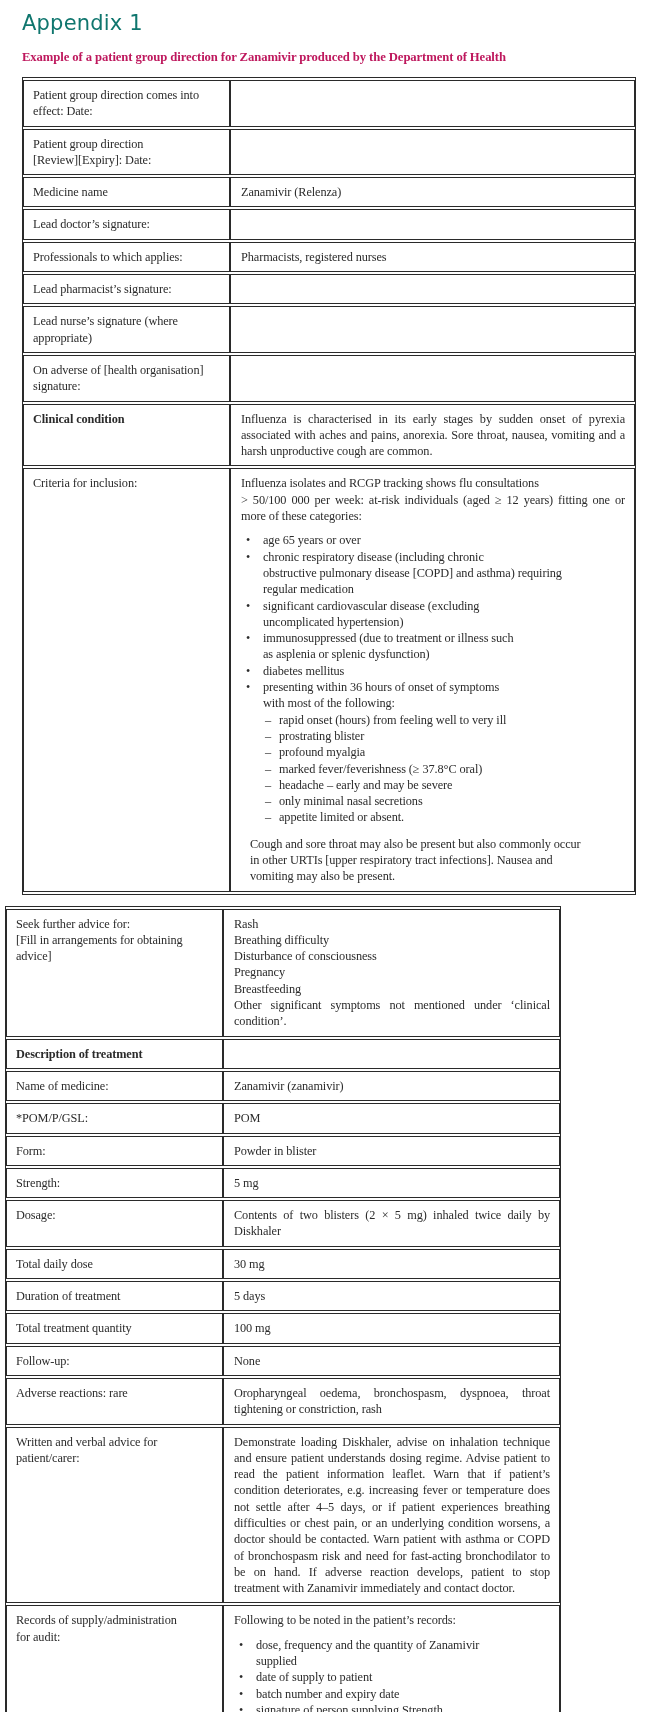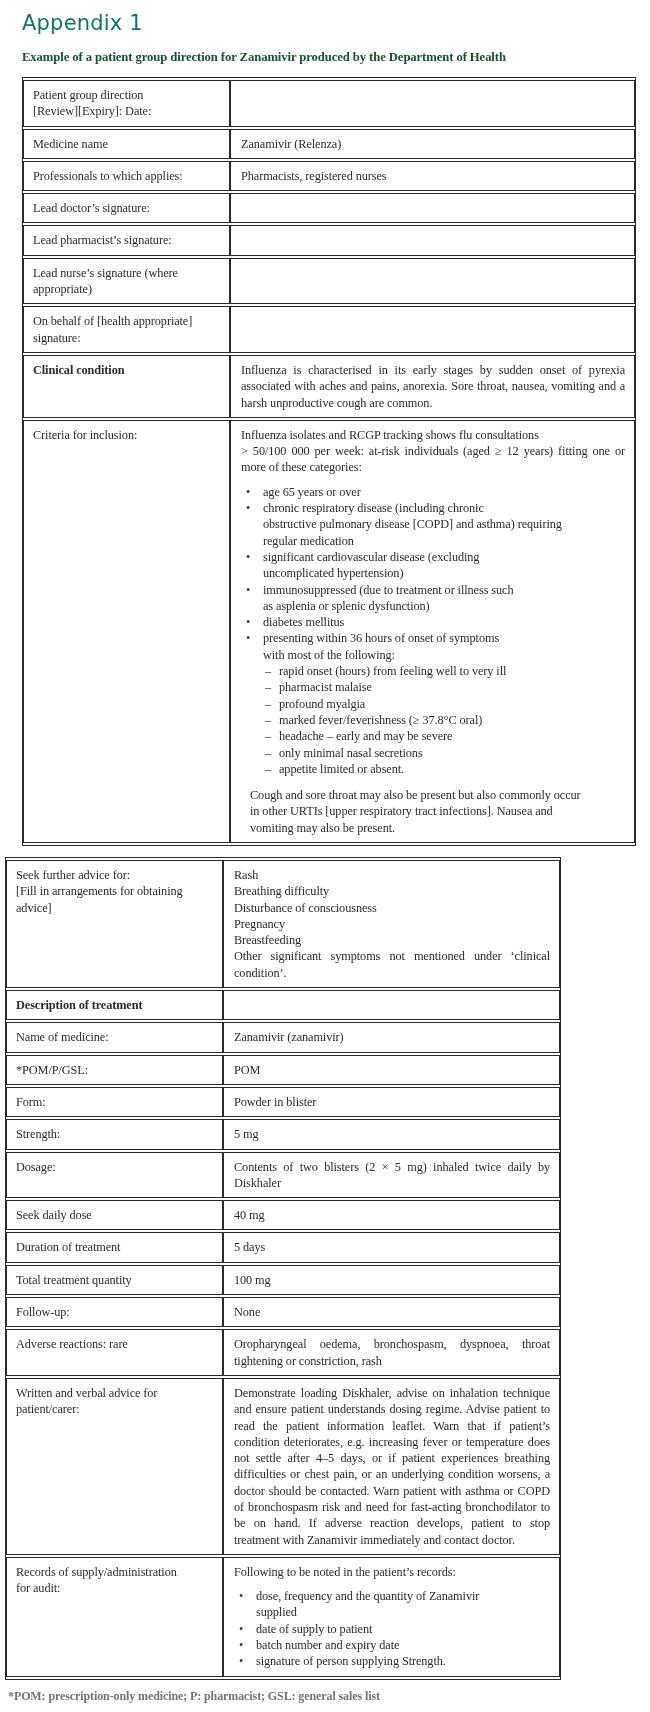--- a/index.html
+++ b/index.html
@@ -9,21 +9,21 @@
     font-family:"Liberation Serif","DejaVu Serif",serif;
   }
   .page{position:relative;}
   h1{
     font-family:"DejaVu Sans","Liberation Sans",sans-serif;
     font-size:21px;font-weight:400;color:#0f766e;
     margin:11px 0 15px 22px;letter-spacing:.2px;
   }
   .subtitle{
     font-size:12.7px;font-weight:700;letter-spacing:-.1px;
-    margin:0 30px 12px 22px;color:#14532d;
+    margin:0 30px 12px 22px;color:#be185d;
   }
   table{
     border-collapse:separate;border-spacing:0 2px;
     border:1px solid #2a2a2a;background:#fff;
   }
   #table1{margin-left:22px;width:614px;}
   #table2{margin-left:5px;width:556px;margin-top:11px;}
   td{
     border:1px solid #2a2a2a;vertical-align:top;
     font-size:12.3px;line-height:16.3px;letter-spacing:-.1px;
@@ -51,51 +51,56 @@
 </head>
 <body>
 
 <div class="page">
   <h1>Appendix 1</h1>
   <p class="subtitle">Example of a patient group direction for Zanamivir produced by the Department of Health</p>
 
   <table id="table1">
     <tbody>
         <tr>
+          <td class="label">Patient group direction comes into
+effect: Date:</td>
+          <td class="value"></td>
+        </tr>
+        <tr>
           <td class="label">Patient group direction
 [Review][Expiry]: Date:</td>
           <td class="value"></td>
         </tr>
         <tr>
           <td class="label">Medicine name</td>
           <td class="value">
             <div class="para">Zanamivir (Relenza)</div>
           </td>
         </tr>
         <tr>
+          <td class="label">Lead doctor’s signature:</td>
+          <td class="value"></td>
+        </tr>
+        <tr>
           <td class="label">Professionals to which applies:</td>
           <td class="value">
             <div class="para">Pharmacists, registered nurses</div>
           </td>
-        </tr>
-        <tr>
-          <td class="label">Lead doctor’s signature:</td>
-          <td class="value"></td>
         </tr>
         <tr>
           <td class="label">Lead pharmacist’s signature:</td>
           <td class="value"></td>
         </tr>
         <tr>
           <td class="label">Lead nurse’s signature (where
 appropriate)</td>
           <td class="value"></td>
         </tr>
         <tr>
-          <td class="label">On behalf of [health appropriate]
+          <td class="label">On adverse of [health organisation]
 signature:</td>
           <td class="value"></td>
         </tr>
         <tr>
           <td class="label bold">Clinical condition</td>
           <td class="value">
             <div class="para">Influenza is characterised in its early stages by sudden onset of pyrexia associated with aches and pains, anorexia. Sore throat, nausea, vomiting and a harsh unproductive cough are common.</div>
           </td>
         </tr>
         <tr>
@@ -132,21 +137,21 @@
                 <span class="bullet">•</span>
                 <span class="btext">presenting within 36 hours of onset of symptoms
 with most of the following:</span>
               </div>
               <div class="sitem">
                 <span class="dash">–</span>
                 <span class="btext">rapid onset (hours) from feeling well to very ill</span>
               </div>
               <div class="sitem">
                 <span class="dash">–</span>
-                <span class="btext">pharmacist malaise</span>
+                <span class="btext">prostrating blister</span>
               </div>
               <div class="sitem">
                 <span class="dash">–</span>
                 <span class="btext">profound myalgia</span>
               </div>
               <div class="sitem">
                 <span class="dash">–</span>
                 <span class="btext">marked fever/feverishness (≥ 37.8°C oral)</span>
               </div>
               <div class="sitem">
@@ -213,23 +218,23 @@
             <div class="para">5 mg</div>
           </td>
         </tr>
         <tr>
           <td class="label">Dosage:</td>
           <td class="value">
             <div class="para">Contents of two blisters (2 × 5 mg) inhaled twice daily by Diskhaler</div>
           </td>
         </tr>
         <tr>
-          <td class="label">Seek daily dose</td>
-          <td class="value">
-            <div class="para">40 mg</div>
+          <td class="label">Total daily dose</td>
+          <td class="value">
+            <div class="para">30 mg</div>
           </td>
         </tr>
         <tr>
           <td class="label">Duration of treatment</td>
           <td class="value">
             <div class="para">5 days</div>
           </td>
         </tr>
         <tr>
           <td class="label">Total treatment quantity</td>

